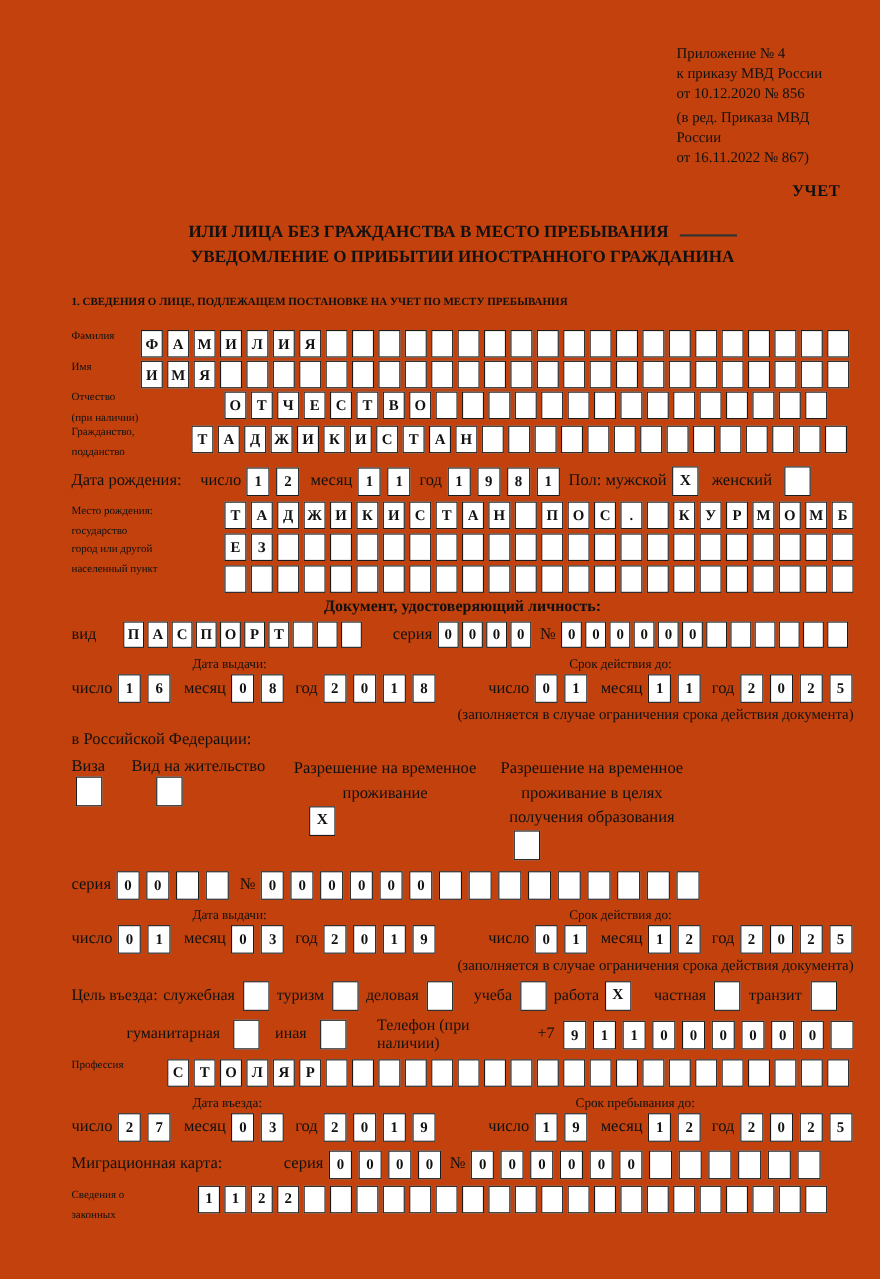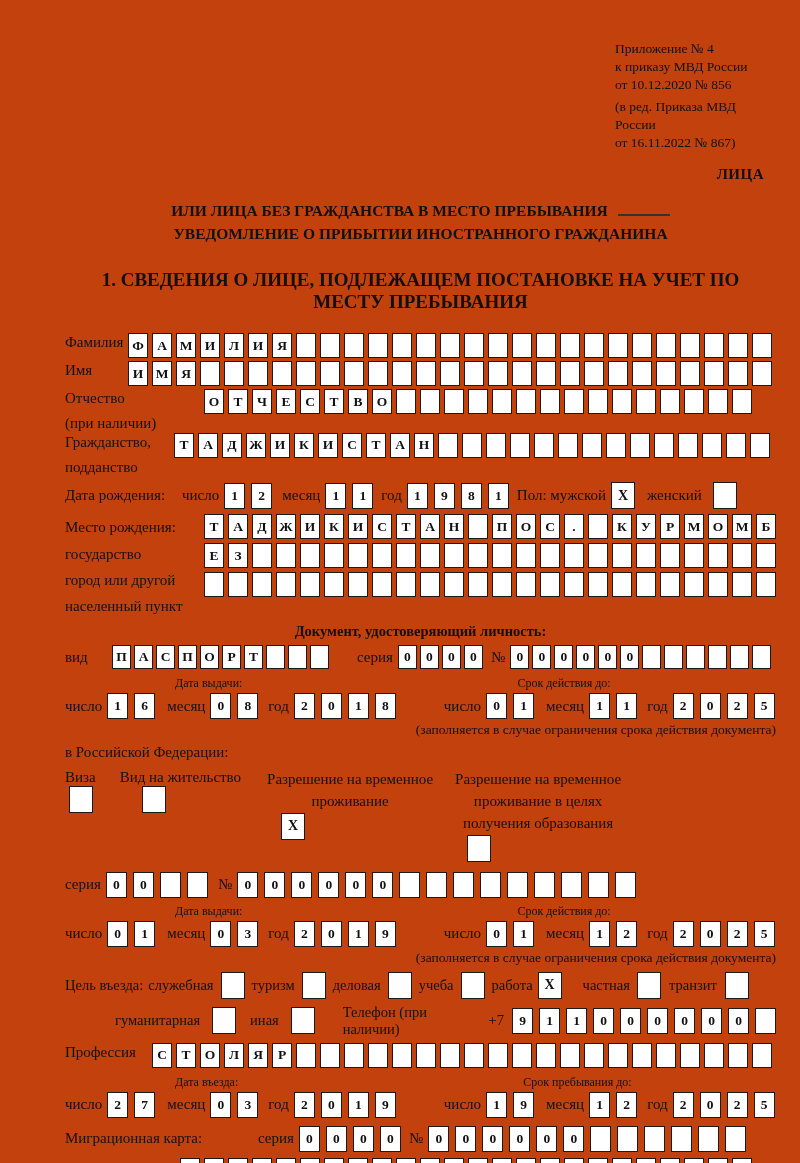--- a/index.html
+++ b/index.html
@@ -9,23 +9,23 @@
     background:#c2410c;color:#111;
     font-family:Liberation Serif, serif;
     font-size:15px;overflow:hidden;
   }
   .content{padding:0 24px 0 65px;}
   .ref{margin:40px 0 0 550px;font-size:13.5px;line-height:1.32;}
   .ref2{margin:5px 0 0 550px;font-size:13.5px;line-height:1.32;}
   .forma{margin-top:14px;text-align:right;padding-right:12px;font-weight:bold;font-size:15px;letter-spacing:.5px;}
   .title{margin-top:16px;text-align:center;font-weight:bold;font-size:15.5px;line-height:1.5;}
   .blankline{display:inline-block;width:52px;border-bottom:2.5px solid #333;height:2px;margin-left:10px;}
-  .section{margin-top:24px;text-align:center;font-weight:bold;font-size:19px;}
+  .section{margin-top:24px;font-weight:bold;font-size:10px;}
   .row{display:flex;align-items:flex-start;}
-  .lbl{font-size:15px;line-height:1.25;flex:0 0 auto;}
+  .lbl{font-size:10px;line-height:1.25;flex:0 0 auto;}
   .cells{display:flex;gap:4px;flex-wrap:nowrap;flex:0 0 auto;}
   .cell{
     box-sizing:border-box;width:20px;height:25px;
     border:1.8px solid #1b1b1b;background:#fff;
     display:inline-flex;align-items:center;justify-content:center;
     font-size:13.5px;font-weight:bold;flex:0 0 auto;
   }
   .cells-sm .cell{width:19px;height:24px;}
   .cells-sm{gap:3px;}
   .cells-wide{gap:6px;}
@@ -49,21 +49,21 @@
   <div class="ref">
     <div>Приложение № 4</div>
     <div>к приказу МВД России</div>
     <div>от 10.12.2020 № 856</div>
   </div>
   <div class="ref2">
     <div>(в ред. Приказа МВД России</div>
     <div>от 16.11.2022 № 867)</div>
   </div>
 
-  <div class="forma">ЛИЦА</div>
+  <div class="forma">УЧЕТ</div>
 
   <div class="title">
     <div><span>ИЛИ ЛИЦА БЕЗ ГРАЖДАНСТВА В МЕСТО ПРЕБЫВАНИЯ</span><span class="blankline"></span></div>
     <div>УВЕДОМЛЕНИЕ О ПРИБЫТИИ ИНОСТРАННОГО ГРАЖДАНИНА</div>
   </div>
 
   <div class="section">1. СВЕДЕНИЯ О ЛИЦЕ, ПОДЛЕЖАЩЕМ ПОСТАНОВКЕ НА УЧЕТ ПО МЕСТУ ПРЕБЫВАНИЯ</div>
 
   <div class="row" style="margin-top:20px">
     <div class="lbl" style="width:63px">Фамилия</div>
@@ -514,21 +514,21 @@
           <span class="cell"></span>
         </div>
     <span style="margin-left:7px">туризм</span>
     <div class="cells chk" style="margin-left:7px">
           <span class="cell"></span>
         </div>
     <span style="margin-left:7px">деловая</span>
     <div class="cells chk" style="margin-left:7px">
           <span class="cell"></span>
         </div>
-    <span style="margin-left:7px">учеба</span>
+    <span style="margin-left:19px">учеба</span>
     <div class="cells chk" style="margin-left:7px">
           <span class="cell"></span>
         </div>
     <span style="margin-left:7px">работа</span>
     <div class="cells chk" style="margin-left:5px">
           <span class="cell">X</span>
         </div>
     <span style="margin-left:21px">частная</span>
     <div class="cells chk" style="margin-left:7px">
           <span class="cell"></span>

